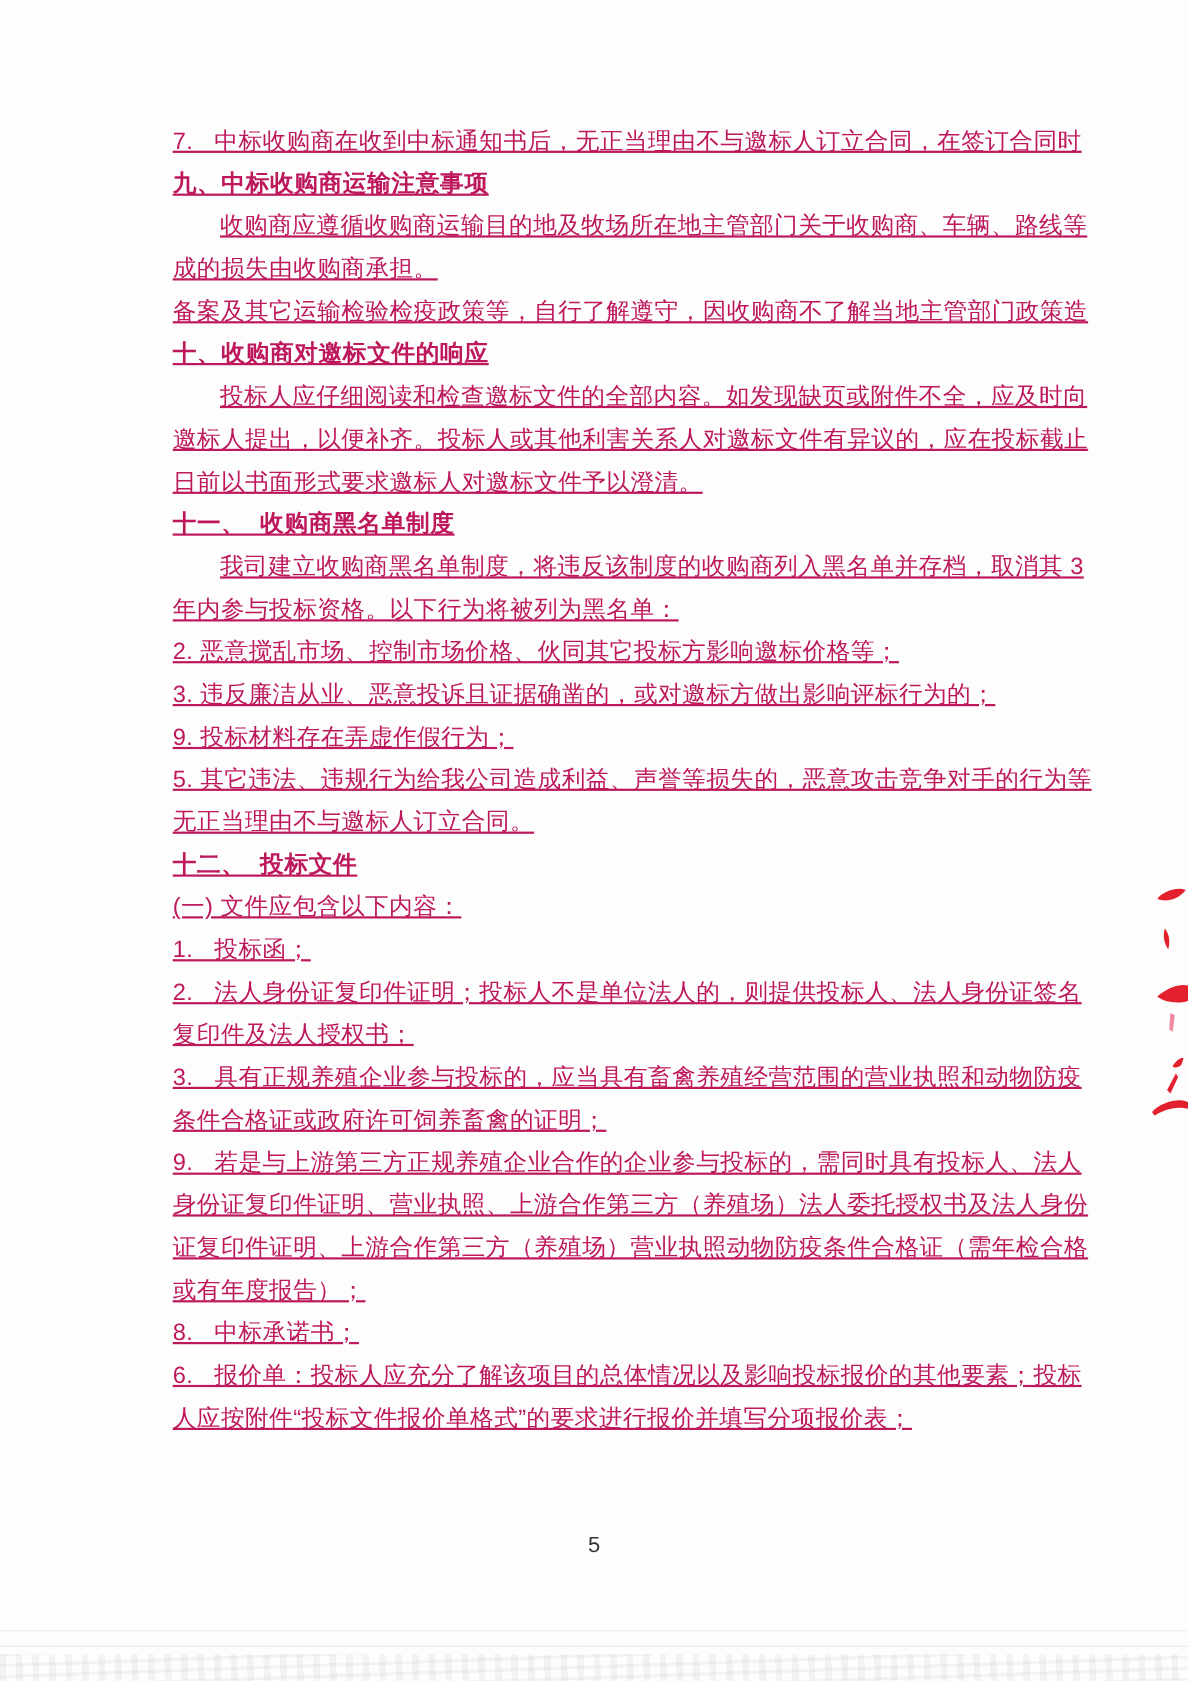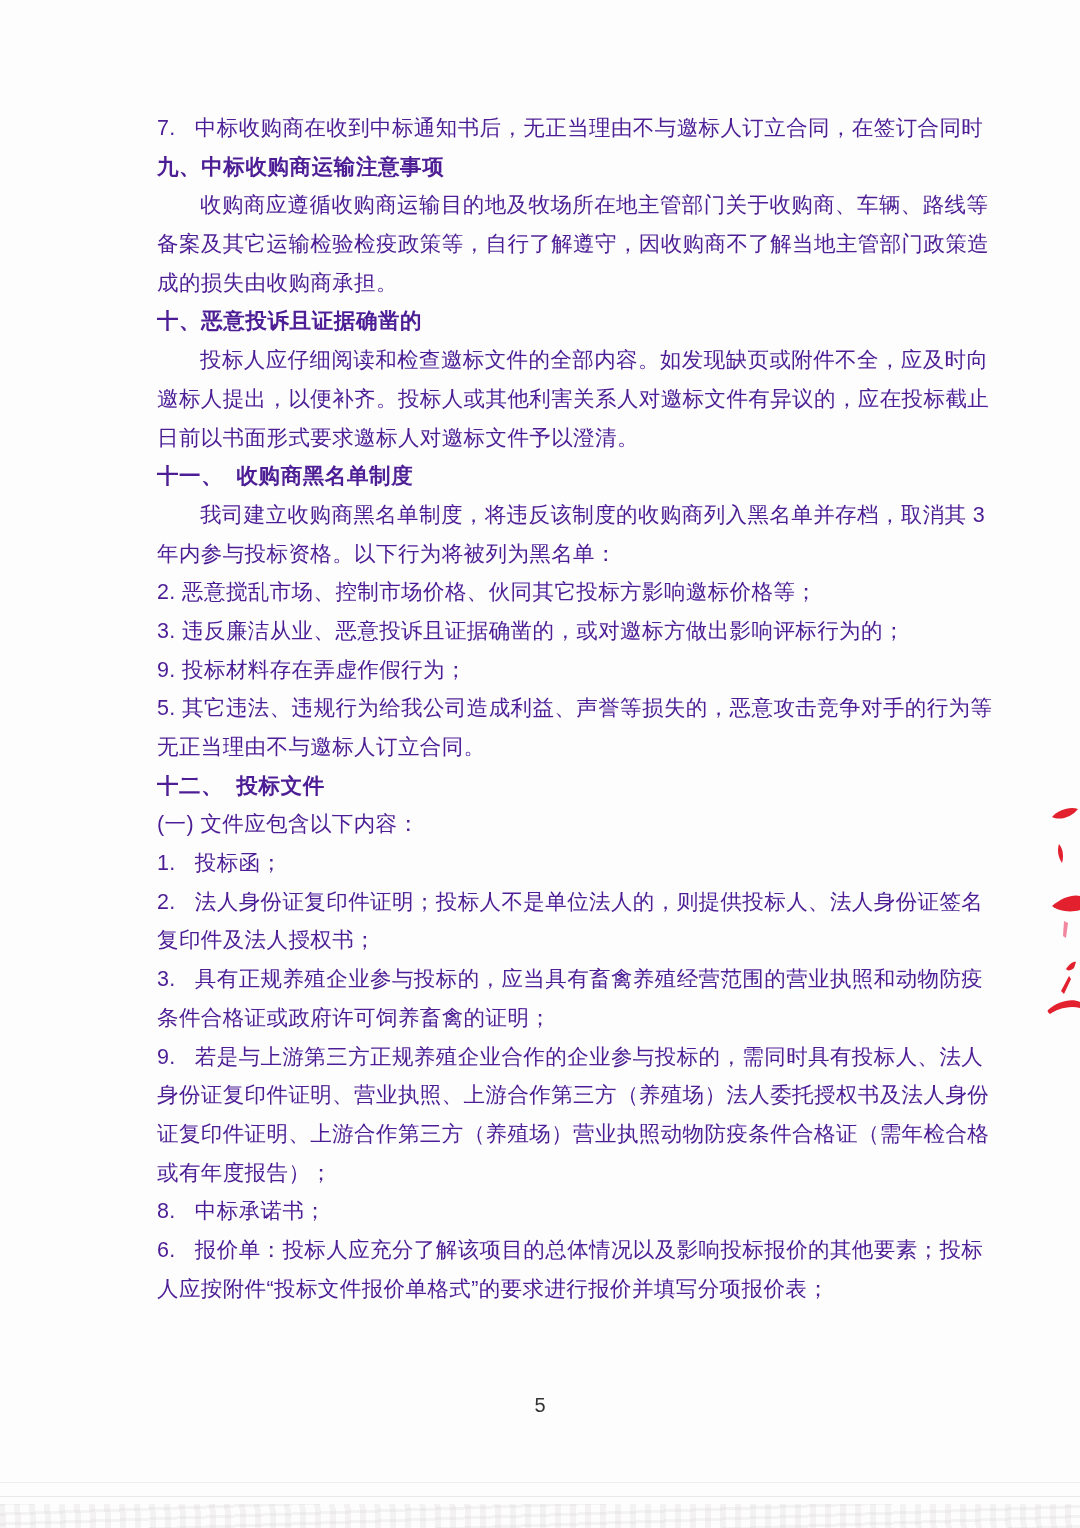--- a/index.html
+++ b/index.html
@@ -17,21 +17,22 @@
   .page {
     position: absolute;
     inset: 0;
     background: #fdfdfd;
   }
   .doc-body {
     position: absolute;
     left: 157px;
     top: 109px;
     width: 790px;
-    color: #4c1d95;
+    color: #be185d;
+    text-decoration: underline;
   }
   .line {
     height: 38.7px;
     line-height: 38.7px;
     font-size: 21.5px;
     letter-spacing: 0.4px;
     white-space: pre;
     font-weight: 500;
     -webkit-font-smoothing: antialiased;
   }
@@ -91,23 +92,23 @@
 </head>
 <body>
 
 <div class="page">
 
   <div class="doc-body">
 
   <div class="line">7.   中标收购商在收到中标通知书后，无正当理由不与邀标人订立合同，在签订合同时</div>
       <div class="line bold">九、中标收购商运输注意事项</div>
       <div class="line indent">收购商应遵循收购商运输目的地及牧场所在地主管部门关于收购商、车辆、路线等</div>
+      <div class="line">成的损失由收购商承担。</div>
       <div class="line">备案及其它运输检验检疫政策等，自行了解遵守，因收购商不了解当地主管部门政策造</div>
-      <div class="line">成的损失由收购商承担。</div>
-      <div class="line bold">十、恶意投诉且证据确凿的</div>
+      <div class="line bold">十、收购商对邀标文件的响应</div>
       <div class="line indent">投标人应仔细阅读和检查邀标文件的全部内容。如发现缺页或附件不全，应及时向</div>
       <div class="line">邀标人提出，以便补齐。投标人或其他利害关系人对邀标文件有异议的，应在投标截止</div>
       <div class="line">日前以书面形式要求邀标人对邀标文件予以澄清。</div>
       <div class="line bold">十一、  收购商黑名单制度</div>
       <div class="line indent">我司建立收购商黑名单制度，将违反该制度的收购商列入黑名单并存档，取消其 3</div>
       <div class="line">年内参与投标资格。以下行为将被列为黑名单：</div>
       <div class="line">2. 恶意搅乱市场、控制市场价格、伙同其它投标方影响邀标价格等；</div>
       <div class="line">3. 违反廉洁从业、恶意投诉且证据确凿的，或对邀标方做出影响评标行为的；</div>
       <div class="line">9. 投标材料存在弄虚作假行为；</div>
       <div class="line">5. 其它违法、违规行为给我公司造成利益、声誉等损失的，恶意攻击竞争对手的行为等</div>

